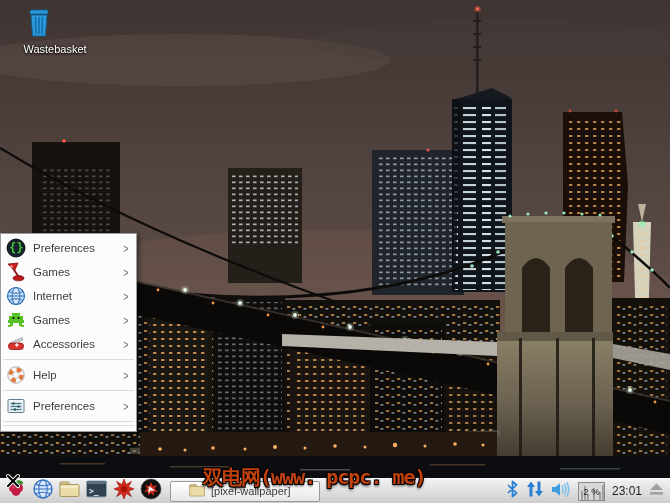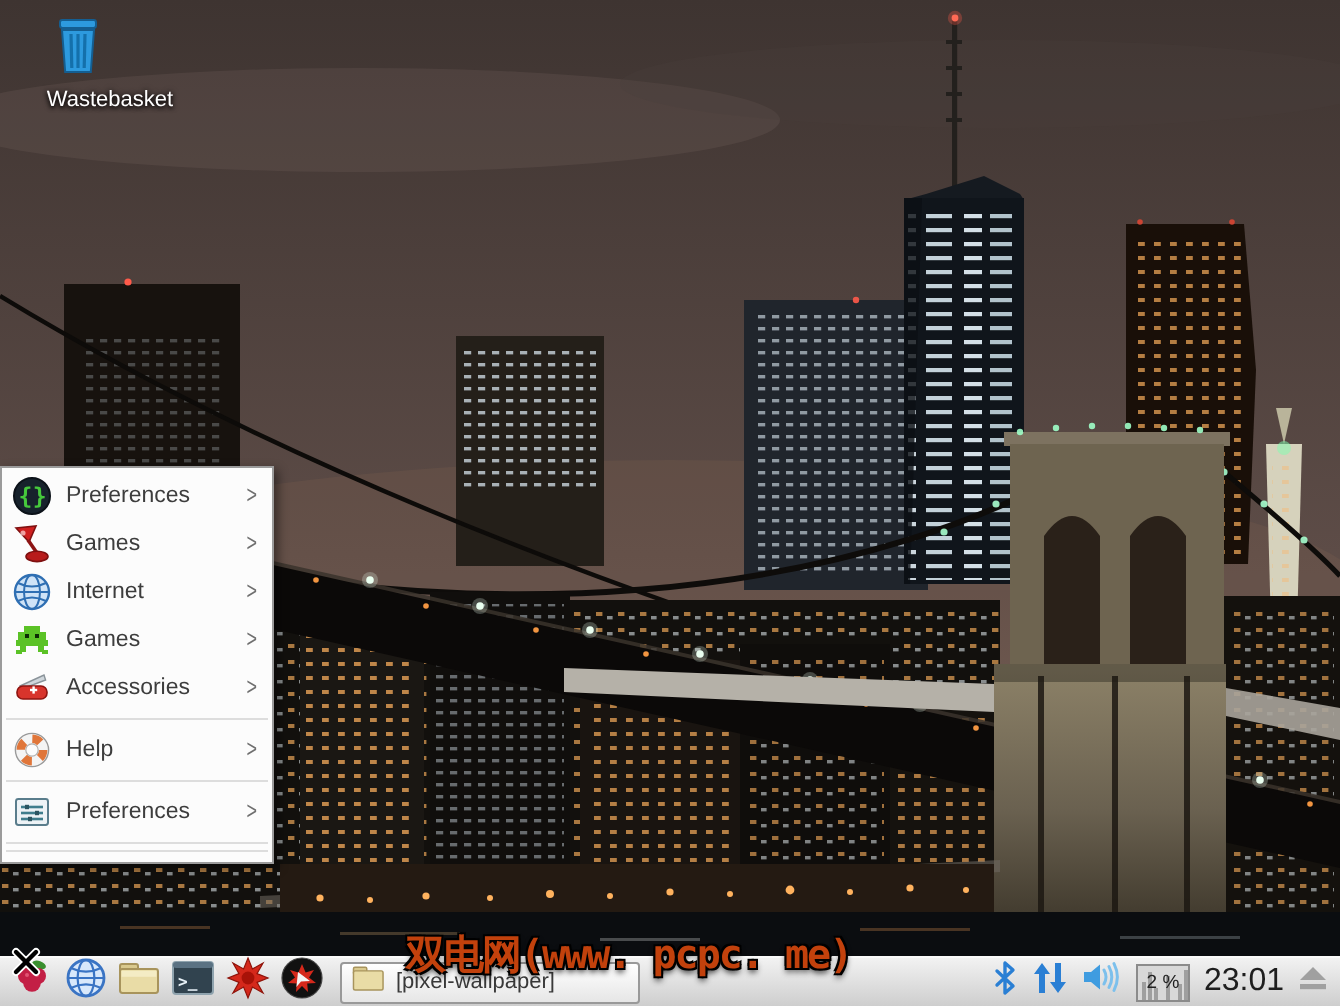--- a/index.html
+++ b/index.html
@@ -46,32 +46,32 @@
     position:absolute;left:0;top:478px;width:670px;height:25px;z-index:20;
     background:linear-gradient(#f2f2f2,#cecece);
     border-top:1px solid #fafafa;box-sizing:border-box;
     display:flex;align-items:center;padding:0 3px;gap:2px;
   }
   .launcher{width:25px;height:23px;display:flex;align-items:center;justify-content:center;border-radius:2px;}
   .task-button{
     margin-left:5px;width:150px;height:21px;box-sizing:border-box;
     background:linear-gradient(#ffffff,#e6e6e6);
     border:1px solid #999;border-radius:2px;
-    display:flex;align-items:center;gap:5px;padding:0 5px;
+    display:flex;align-items:center;gap:5px;padding:0 18px;
     font-size:11px;color:#3a3a3a;overflow:hidden;white-space:nowrap;
   }
   .tray{margin-left:auto;display:flex;align-items:center;gap:7px;padding-right:3px;}
   .cpu-box{
     width:27px;height:19px;box-sizing:border-box;border:1px solid #8b8b8b;
     background:#d8d8d8;position:relative;display:flex;align-items:center;justify-content:center;
   }
   .cpu-box .bars{position:absolute;inset:0;overflow:hidden;}
   .cpu-box .bars i{position:absolute;bottom:0;width:2px;background:#9f9f9f;}
   .cpu-box .pct{position:relative;font-size:9.5px;color:#222;z-index:1;}
-  .clock{font-size:16px;color:#1e1e1e;}
+  .clock{font-size:12px;color:#1e1e1e;}
 
   .cursor-x{position:absolute;left:5px;top:473px;z-index:40;pointer-events:none;}
 </style>
 </head>
 <body>
 
 <div class="wallpaper">
 <svg width="670" height="503" viewBox="0 0 670 503" xmlns="http://www.w3.org/2000/svg">
   <defs>
     <linearGradient id="sky" x1="0" y1="0" x2="0" y2="1">

